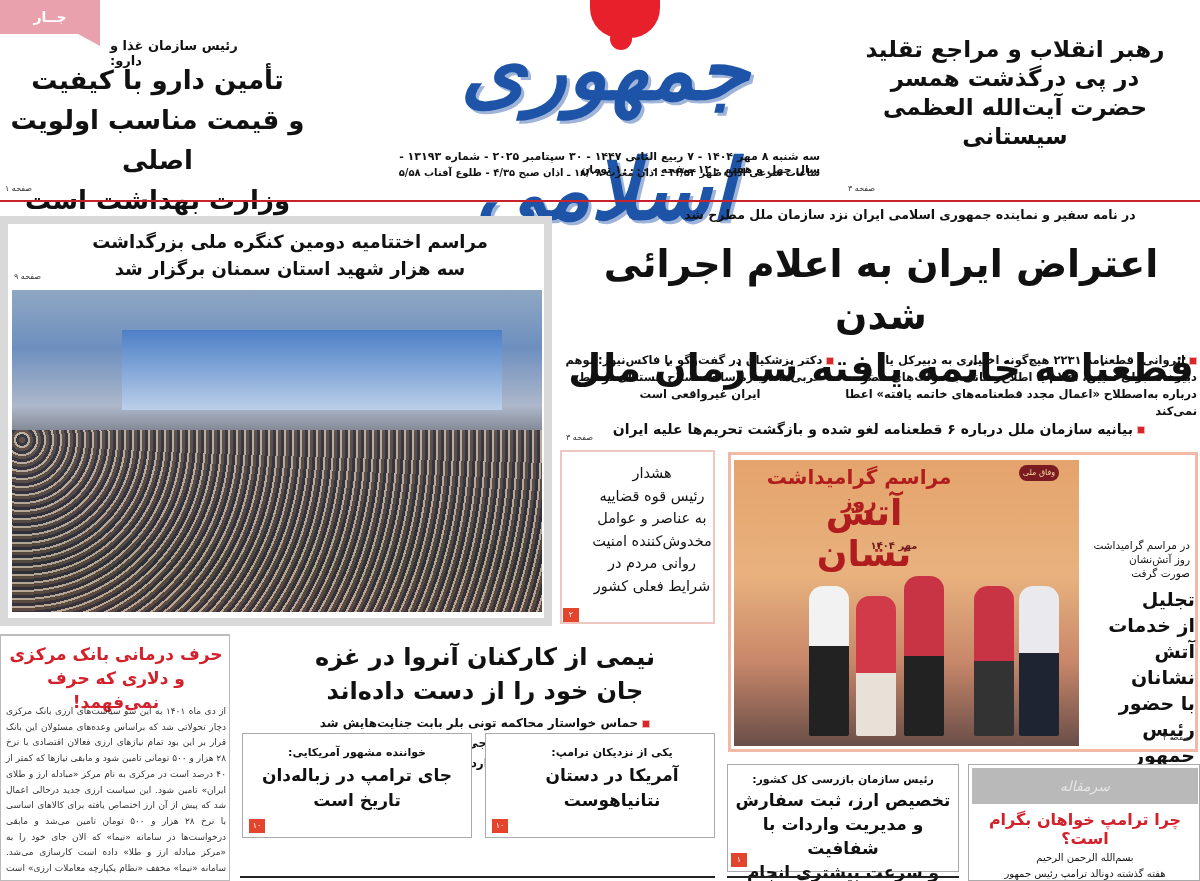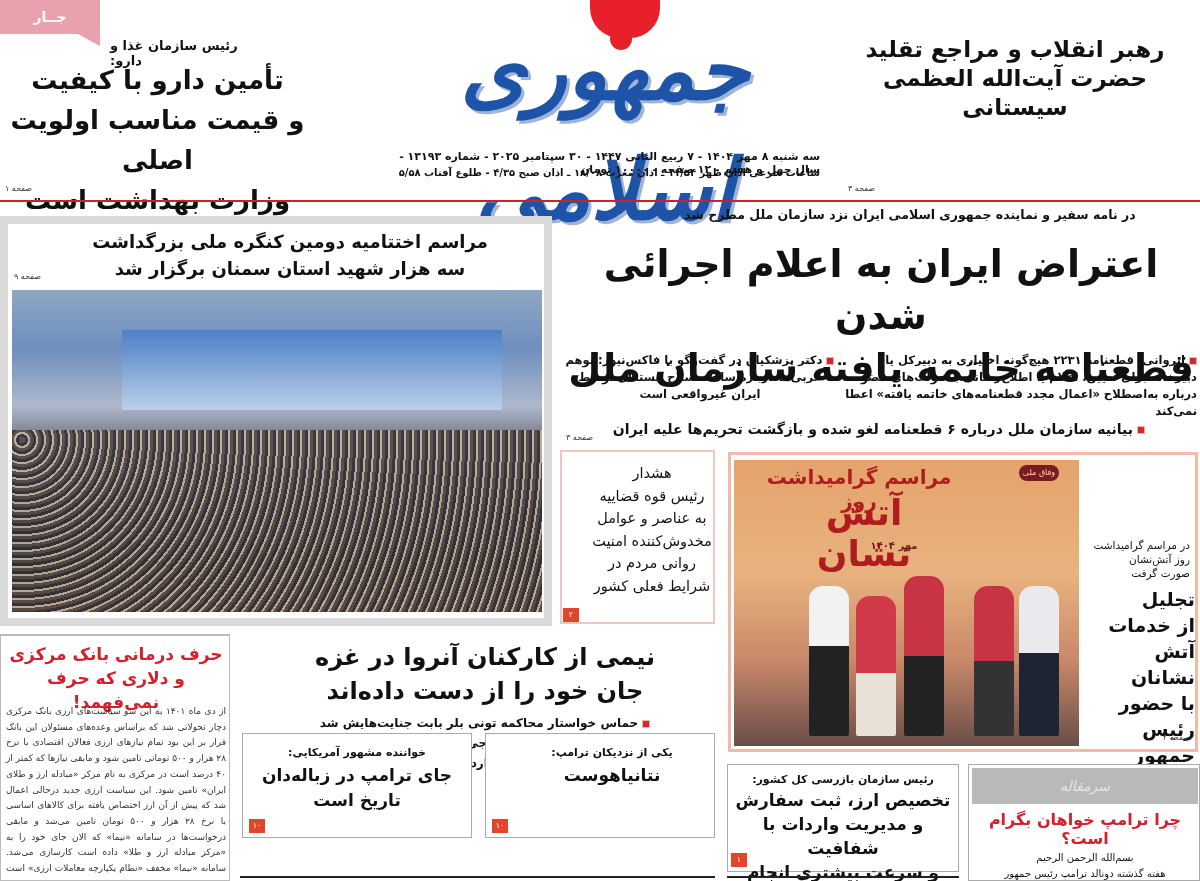--- a/index.html
+++ b/index.html
@@ -102,20 +102,21 @@
 <div id="left-head-pg" class="abs pg">صفحه ۱</div>
 
 <div id="logo-blood" class="abs"></div>
 <div id="logo-blood2" class="abs"></div>
 <div id="logo" class="abs">جمهوری اسلامی</div>
 <div id="info1" class="abs">سه شنبه ۸ مهر ۱۴۰۴ - ۷ ربیع الثانی ۱۴۴۷ - ۳۰ سپتامبر ۲۰۲۵ - شماره ۱۳۱۹۳ - سال چهل و هفتم - ۱۲ صفحه - ۱۰۰۰۰ تومان</div>
 <div id="info2" class="abs">ساعات شرعی  اذان ظهر ۱۱/۵۴ ـ اذان مغرب ۱۸/۰۸ ـ اذان صبح ۴/۳۵ - طلوع آفتاب ۵/۵۸</div>
 
 <div id="right-head" class="abs fa">
   <div>رهبر انقلاب و مراجع تقلید</div>
+  <div>در پی درگذشت همسر</div>
   <div>حضرت آیت‌الله العظمی سیستانی</div>
 </div>
 <div id="right-head-pg" class="abs pg">صفحه ۳</div>
 
 <div id="rule" class="abs"></div>
 
 <div id="lead-kicker" class="abs fa">در نامه سفیر و نماینده جمهوری اسلامی ایران نزد سازمان ملل مطرح شد</div>
 <div id="lead-head" class="abs fa">
   <div>اعتراض ایران به اعلام اجرائی شدن</div>
   <div>قطعنامه خاتمه یافته سازمان ملل</div>
@@ -195,20 +196,21 @@
   <div class="k">خواننده مشهور آمریکایی:</div>
   <div class="h">
     <div>جای ترامپ در زباله‌دان</div>
     <div>تاریخ است</div>
   </div>
   <div class="redtag" style="left:6px;bottom:4px;">۱۰</div>
 </div>
 <div class="sbox" style="left:485px;width:230px;padding-left:24px;">
   <div class="k">یکی از نزدیکان ترامپ:</div>
   <div class="h">
+    <div>آمریکا در دستان</div>
     <div>نتانیاهوست</div>
   </div>
   <div class="redtag" style="left:6px;bottom:4px;">۱۰</div>
 </div>
 <div class="sbox" style="left:727px;width:232px;top:764px;height:108px;">
   <div class="k" style="margin-top:8px;">رئیس سازمان بازرسی کل کشور:</div>
   <div class="h" style="line-height:24px;margin-top:2px;">
     <div>تخصیص ارز، ثبت سفارش</div>
     <div>و مدیریت واردات با شفافیت</div>
     <div>و سرعت بیشتری انجام شود</div>

